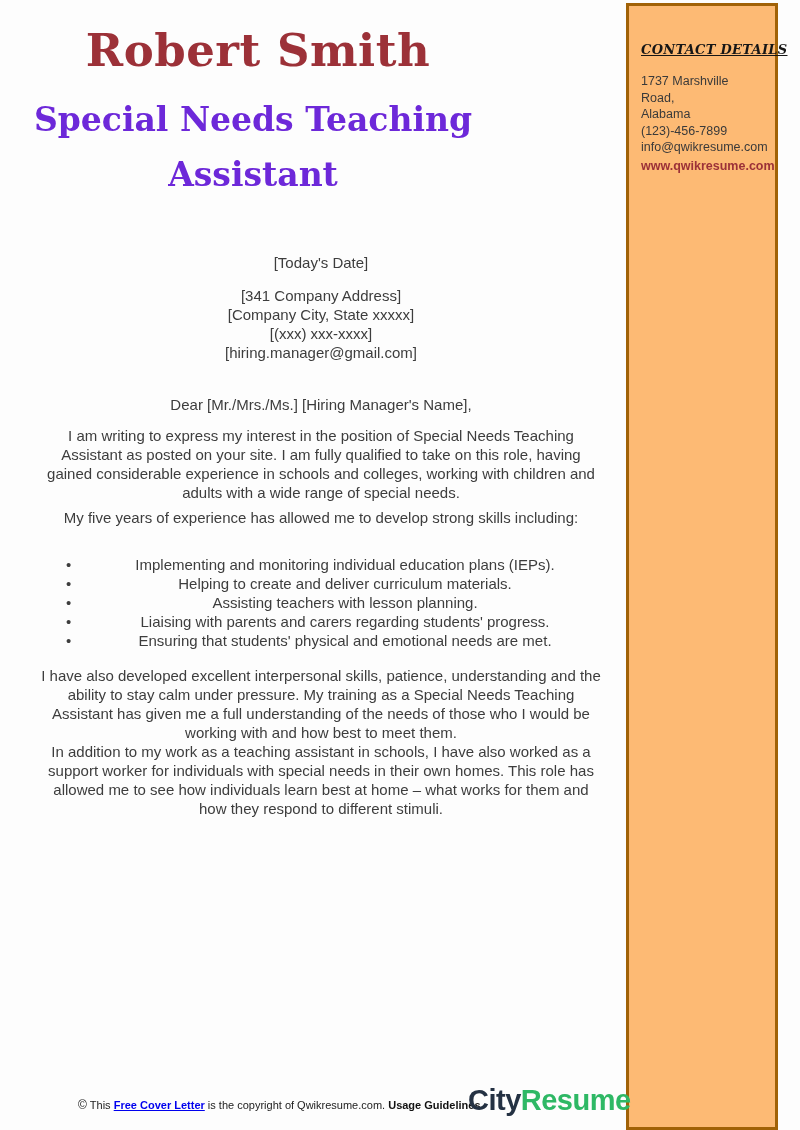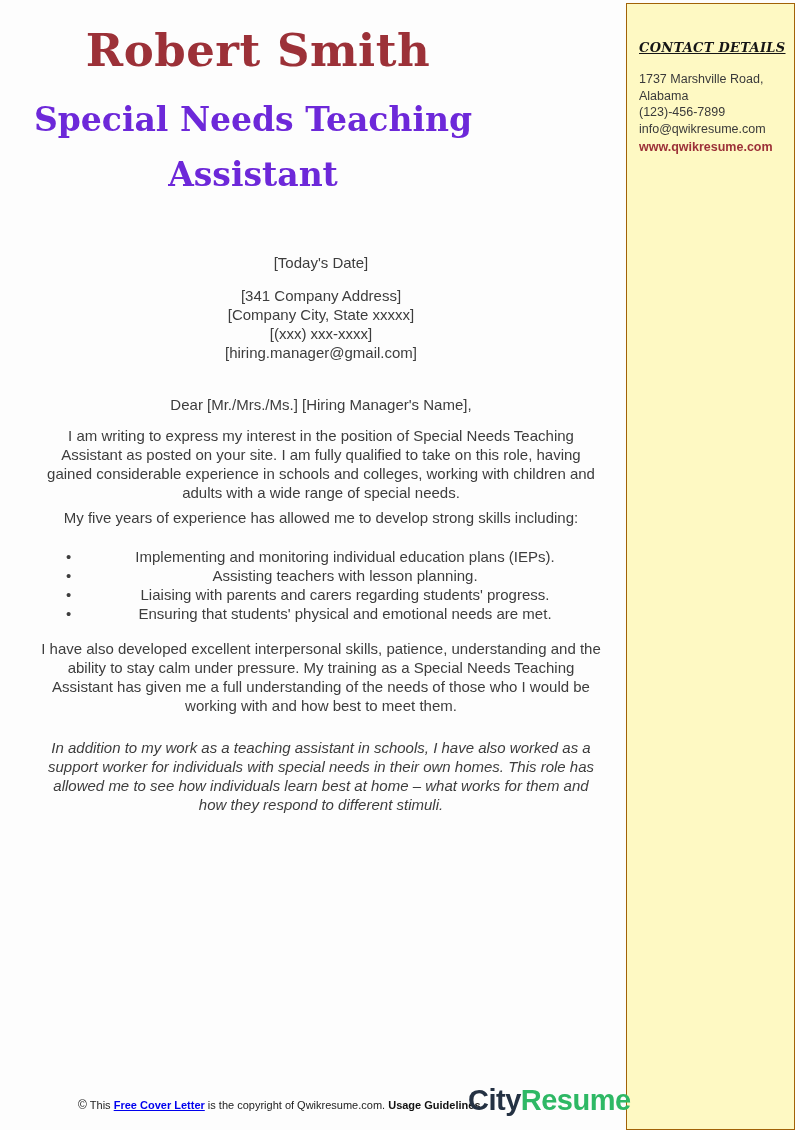--- a/index.html
+++ b/index.html
@@ -37,24 +37,24 @@
     line-height: 55px;
     color: #6d28d9;
     width: 470px;
   }
 
   
   .sidebar {
     position: absolute;
     left: 626px;
     top: 3px;
-    width: 169px;
+    width: 152px;
     height: 1127px;
-    background: #fef9c3;
-    border: 1px solid #a16207;
+    background: #fdba74;
+    border: 3px solid #a16207;
     padding: 36px 12px 0 12px;
   }
   .sidebar-heading {
     font-family: "DejaVu Serif", serif;
     font-style: italic;
     font-weight: bold;
     font-size: 13px;
     color: #161616;
     text-decoration: underline;
     letter-spacing: 0.3px;
@@ -85,33 +85,33 @@
     line-height: 19px;
     color: #3d3d3d;
     text-align: center;
   }
   .letter .date { margin-top: 0; }
   .letter .address-block { margin-top: 14px; }
   .letter .salutation { margin-top: 33px; }
   .letter .p1 { margin-top: 12px; }
   .letter .p2 { margin-top: 6px; }
   .letter ul.skills {
-    margin-top: 20px;
+    margin-top: 28px;
     list-style: none;
     padding-left: 48px;
   }
   .letter ul.skills li { position: relative; }
   .letter ul.skills li::before {
     content: "\2022";
     position: absolute;
     left: -20px;
     top: 0;
   }
   .letter .p3 { margin-top: 16px; }
-  .letter .p4 { margin-top: 23px; font-style: italic; }
+  .letter .p4 { margin-top: 0; }
   .letter .p5 { margin-top: 16px; }
   .letter .closing { margin-top: 20px; }
 
   
   .footer-copy {
     position: absolute;
     left: 78px;
     top: 1098px;
     font-size: 11px;
     color: #222222;
@@ -166,20 +166,21 @@
       <div>[hiring.manager@gmail.com]</div>
     </div>
 
     <div class="salutation">Dear [Mr./Mrs./Ms.] [Hiring Manager's Name],</div>
 
     <p class="p1">I am writing to express my interest in the position of Special Needs Teaching Assistant as posted on your site. I am fully qualified to take on this role, having gained considerable experience in schools and colleges, working with children and adults with a wide range of special needs.</p>
     <p class="p2">My five years of experience has allowed me to develop strong skills including:</p>
 
     <ul class="skills">
       <li>Implementing and monitoring individual education plans (IEPs).</li>
+      <li>Helping to create and deliver curriculum materials.</li>
       <li>Assisting teachers with lesson planning.</li>
       <li>Liaising with parents and carers regarding students' progress.</li>
       <li>Ensuring that students' physical and emotional needs are met.</li>
     </ul>
 
     <p class="p3">I have also developed excellent interpersonal skills, patience, understanding and the ability to stay calm under pressure. My training as a Special Needs Teaching Assistant has given me a full understanding of the needs of those who I would be working with and how best to meet them.</p>
     <p class="p4">In addition to my work as a teaching assistant in schools, I have also worked as a support worker for individuals with special needs in their own homes. This role has allowed me to see how individuals learn best at home – what works for them and how they respond to different stimuli.</p>
 
   </div>
 

